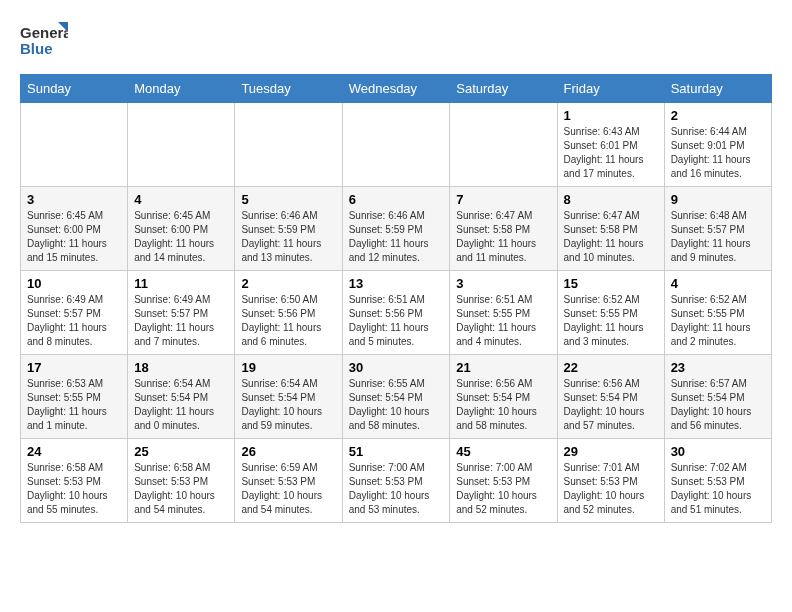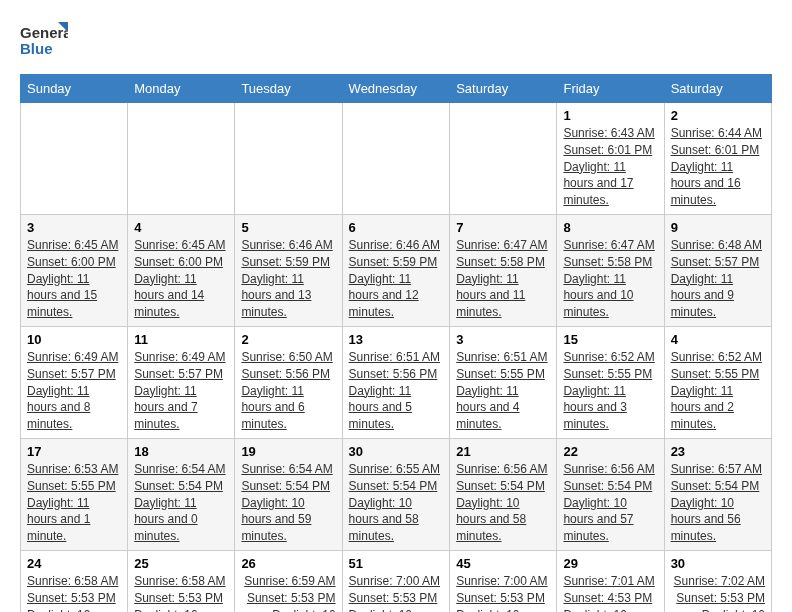--- a/index.html
+++ b/index.html
@@ -58,24 +58,23 @@
     .calendar tbody tr:nth-child(even) td {
       background: #f5f5f5;
     }
     .day-number {
       font-size: 13px;
       font-weight: bold;
       margin-bottom: 2px;
       display: block;
     }
     .day-info {
-      font-size: 12px;
+      font-size: 10px;
       color: #333;
       line-height: 1.4;
-      text-decoration: underline;
     }
     .empty-cell {
       background: #fff !important;
     }
   </style>
 </head>
 <body>
 
 <div class="header">
   <div class="logo">
@@ -112,21 +111,21 @@
         <td class="empty-cell"></td>
         <td>
           <span class="day-number">1</span>
           <div class="day-info" style="white-space: pre-line;">Sunrise: 6:43 AM
 Sunset: 6:01 PM
 Daylight: 11 hours and 17 minutes.</div>
         </td>
         <td>
           <span class="day-number">2</span>
           <div class="day-info" style="white-space: pre-line;">Sunrise: 6:44 AM
-Sunset: 6:01 PM
+Sunset: 9:01 PM
 Daylight: 11 hours and 16 minutes.</div>
         </td>
       </tr>
       <tr>
         <td>
           <span class="day-number">3</span>
           <div class="day-info" style="white-space: pre-line;">Sunrise: 6:45 AM
 Sunset: 6:00 PM
 Daylight: 11 hours and 15 minutes.</div>
         </td>
@@ -263,43 +262,43 @@
 Daylight: 10 hours and 55 minutes.</div>
         </td>
         <td>
           <span class="day-number">25</span>
           <div class="day-info" style="white-space: pre-line;">Sunrise: 6:58 AM
 Sunset: 5:53 PM
 Daylight: 10 hours and 54 minutes.</div>
         </td>
         <td>
           <span class="day-number">26</span>
-          <div class="day-info" style="white-space: pre-line; text-align: right;">Sunrise: 6:59 AM
+          <div class="day-info" style="white-space: pre-line;">Sunrise: 6:59 AM
 Sunset: 5:53 PM
 Daylight: 10 hours and 54 minutes.</div>
         </td>
         <td>
           <span class="day-number">51</span>
           <div class="day-info" style="white-space: pre-line;">Sunrise: 7:00 AM
 Sunset: 5:53 PM
 Daylight: 10 hours and 53 minutes.</div>
         </td>
         <td>
           <span class="day-number">45</span>
           <div class="day-info" style="white-space: pre-line;">Sunrise: 7:00 AM
 Sunset: 5:53 PM
 Daylight: 10 hours and 52 minutes.</div>
         </td>
         <td>
           <span class="day-number">29</span>
           <div class="day-info" style="white-space: pre-line;">Sunrise: 7:01 AM
-Sunset: 4:53 PM
+Sunset: 5:53 PM
 Daylight: 10 hours and 52 minutes.</div>
         </td>
         <td>
           <span class="day-number">30</span>
-          <div class="day-info" style="white-space: pre-line; text-align: right;">Sunrise: 7:02 AM
+          <div class="day-info" style="white-space: pre-line;">Sunrise: 7:02 AM
 Sunset: 5:53 PM
 Daylight: 10 hours and 51 minutes.</div>
         </td>
       </tr>
     </tbody>
 </table>
 
 </body></html>

